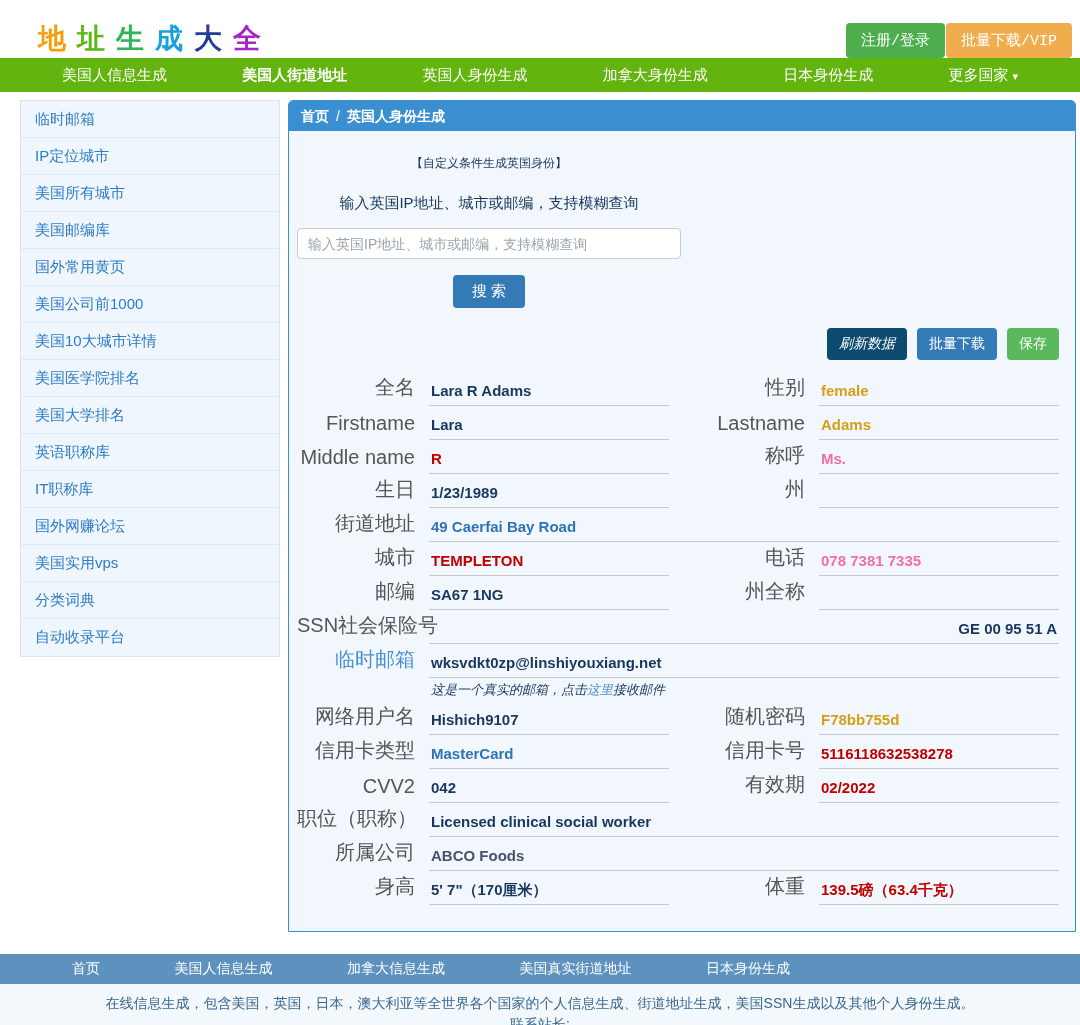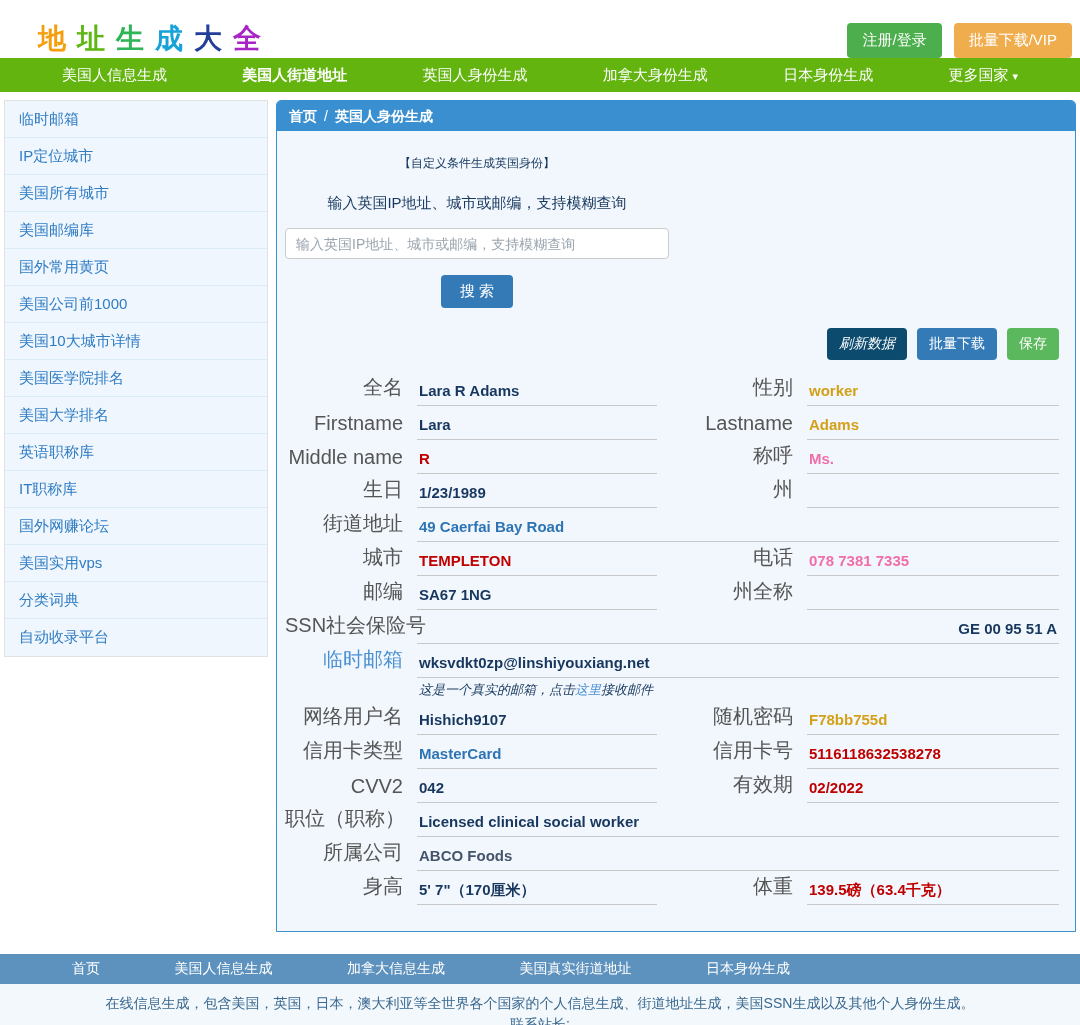--- a/index.html
+++ b/index.html
@@ -3,29 +3,29 @@
 <meta charset="utf-8">
 <style>
   * { margin:0; padding:0; box-sizing:border-box; }
   body {
     width:1080px; height:1025px; margin:0 auto; background:#fff;
     font-family:"Liberation Sans","DejaVu Sans",sans-serif; overflow:hidden;
   }
   
   .header { height:58px; display:flex; align-items:flex-end; justify-content:space-between; padding:0 8px 0 38px; background:#fff; }
   .logo { font-size:28px; font-weight:bold; letter-spacing:11px; white-space:nowrap; }
-  .header-btns { display:flex; gap:12px; }
+  .header-btns { display:flex; gap:1px;font-family:Liberation Mono, monospace; }
   .hbtn { border:none; border-radius:4px; color:#fff; font-size:15px; padding:8px 15px; cursor:pointer; font-family:inherit; }
   
   .mainnav { height:34px; display:flex; align-items:center; justify-content:space-between; padding:0 62px; }
   .mainnav a { color:#fff; font-size:15px; text-decoration:none; cursor:pointer; white-space:nowrap; }
   .mainnav a.bold { font-weight:bold; }
   .caret { font-size:11px; color:#fff; margin-left:4px; }
   
-  .content { display:flex; align-items:flex-start; gap:8px; padding:8px 4px 0 4px; }
+  .content { display:flex; align-items:flex-start; gap:8px; padding:8px 4px 0 20px; }
   .sidebar { width:264px; border:1px solid #e2e2e2; background:#eff6fd; }
   .sidebar li { list-style:none; height:37px; line-height:36px; padding-left:14px; font-size:15px; color:#2f7cc3; border-bottom:1px solid #dcebf8; cursor:pointer; }
   .sidebar li:last-child { border-bottom:none; }
   .panel { flex:1; border:1px solid #3a8fd0; border-radius:5px 5px 0 0; background:#f1f7fc; padding-bottom:26px; }
   .crumb { height:30px; line-height:30px; border-radius:4px 4px 0 0; padding-left:12px; color:#fff; font-size:14px; font-weight:bold; }
   .crumb a { color:#fff; text-decoration:none; cursor:pointer; }
   .crumb .sep { margin:0 7px; font-weight:normal; }
   
   .search-col { width:384px; margin:24px 0 0 8px; text-align:center; }
   .gen-title { font-size:12px; color:#17375e; margin-bottom:22px; }
@@ -110,21 +110,21 @@
       <button class="abtn" style="background-color: #0c4a6e; font-style: italic;">刷新数据</button>
       <button class="abtn" style="background-color: rgb(51, 122, 183);">批量下载</button>
       <button class="abtn" style="background-color: rgb(92, 184, 92);">保存</button>
     </div>
 
     <div class="form">
       <div class="frow">
         <div class="flabel">全名</div>
         <div class="fvalue" style="color: rgb(23, 55, 94);">Lara R Adams</div>
         <div class="flabel r">性别</div>
-        <div class="fvalue grow" style="color: rgb(212, 160, 23);">worker</div>
+        <div class="fvalue grow" style="color: rgb(212, 160, 23);">female</div>
       </div>
       <div class="frow">
         <div class="flabel">Firstname</div>
         <div class="fvalue" style="color: rgb(23, 55, 94);">Lara</div>
         <div class="flabel r">Lastname</div>
         <div class="fvalue grow" style="color: rgb(212, 160, 23);">Adams</div>
       </div>
       <div class="frow">
         <div class="flabel">Middle name</div>
         <div class="fvalue" style="color: rgb(192, 0, 0);">R</div>

